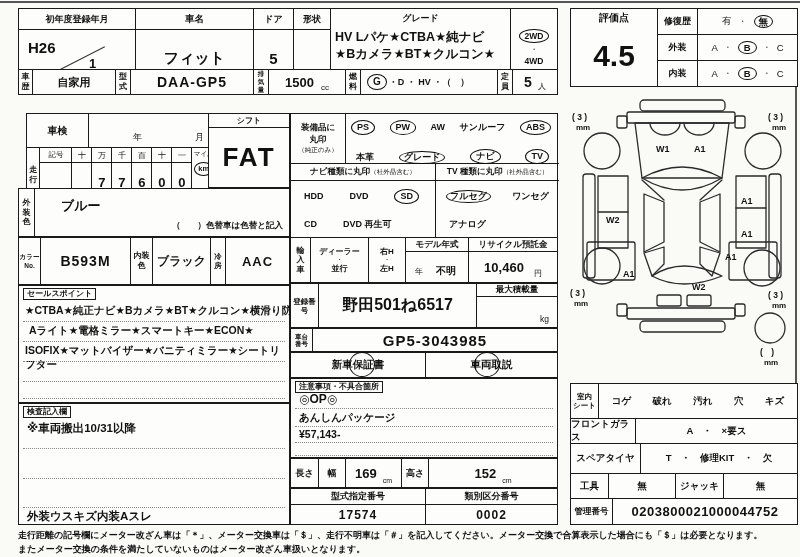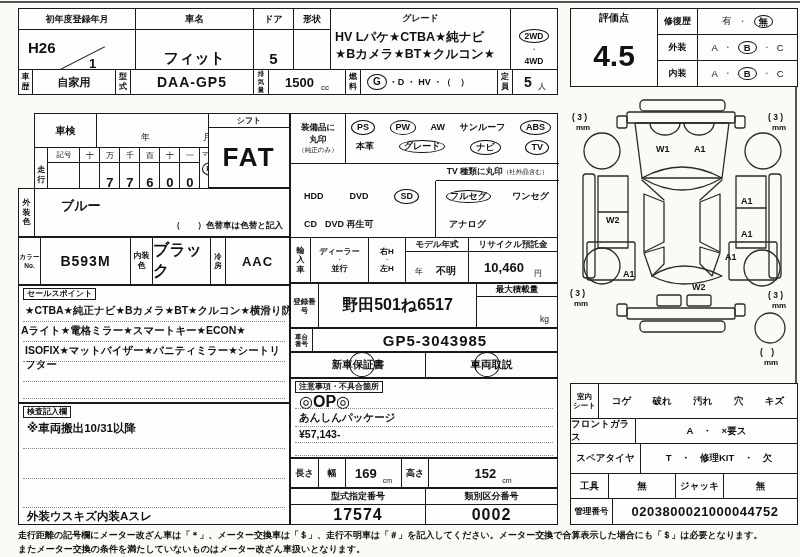--- a/index.html
+++ b/index.html
@@ -14,21 +14,21 @@
 .br{border-right:1px solid #1a1a1a}
 .bb{border-bottom:1px solid #1a1a1a}
 .bold{font-weight:700}
 .sb{font-weight:600}
 .vlab{display:flex;align-items:center;justify-content:center;text-align:center;word-break:break-all;font-size:8px;line-height:1.2;font-weight:700;padding:0 2px}
 .circ{border:1.5px solid #0d0d0d;border-radius:50%;display:inline-flex;align-items:center;justify-content:center;padding:2px 5px;line-height:1}
 .tab{position:absolute;border:1px solid #1a1a1a;font-size:8px;line-height:1.3;padding:0 3px;font-weight:700;background:transparent;z-index:2}
 .dotl{position:absolute;border-top:1.3px dotted #8a8a8a;left:4px;right:4px}
 .f65{font-size:6.5px}.f7{font-size:7px}.f75{font-size:7.5px}.f8{font-size:8px}.f85{font-size:8.5px}
 .f9{font-size:9px}.f95{font-size:9.5px}.f10{font-size:10px}.f105{font-size:10.5px}.f11{font-size:11px}
-.f115{font-size:11.5px}.f12{font-size:16px}.f125{font-size:12.5px}.f13{font-size:13px}.f14{font-size:14px}
+.f115{font-size:11.5px}.f12{font-size:12px}.f125{font-size:12.5px}.f13{font-size:13px}.f14{font-size:14px}
 .f15{font-size:15px}.f16{font-size:16px}.f26{font-size:26px}.f30{font-size:30px}
 svg text{font-family:"Liberation Sans","DejaVu Sans",sans-serif;font-weight:700;fill:#111}
 svg .ln{fill:none;stroke:#2a2a2a;stroke-width:1.3;stroke-linejoin:round;stroke-linecap:round}
 </style>
 </head>
 <body>
 
 <div id="sheet">
   <div class="ab" style="left:0;top:1px;width:800px;height:2px;background:#555"></div>
   <div class="ab" style="left:795px;top:85px;width:1.5px;height:300px;background:#555"></div>
@@ -84,21 +84,21 @@
       <span class="circ bold f10">G</span>
       <span class="sb f9" style="margin-left:2px">・D ・ HV ・（　）</span>
     </div>
     <div class="vlab br" style="width:15px">定員</div>
     <div class="cc" style="width:44px">
       <span class="bold f14">5</span>
       <span class="f8" style="align-self:flex-end;padding:0 0 2px 6px">人</span>
     </div>
   </div>
 
-  <div class="ab bx fc" style="left:34px;top:113px;width:190px;height:89px">
+  <div class="ab bx fc" style="left:26px;top:113px;width:190px;height:89px">
     <div class="f bb" style="height:34px">
       <div class="cc bold f10 br" style="width:62px">車検</div>
       <div style="position:relative;flex:1">
         <span class="ab f9" style="left:44px;bottom:3px">年</span>
         <span class="ab f9" style="left:106px;bottom:3px">月</span>
       </div>
     </div>
     <div class="f" style="flex:1">
       <div class="vlab br" style="width:14px">走行</div>
       <div class="fc" style="width:152px">
@@ -140,38 +140,42 @@
       <span class="f65">（純正のみ）</span>
     </div>
     <div class="ab bb" style="left:55px;top:0;width:213px;height:50px">
       <div class="f" style="height:26px;align-items:center;justify-content:space-between;padding:0 8px 0 5px">
         <span class="circ bold f9">PS</span>
         <span class="circ bold f9">PW</span>
         <span class="bold f9">AW</span>
         <span class="bold f9">サンルーフ</span>
         <span class="circ bold f9">ABS</span>
       </div>
-      <div class="f" style="height:24px;align-items:flex-start;justify-content:space-between;padding:0 10px">
+      <div class="f" style="height:24px;align-items:flex-end;justify-content:space-between;padding:0 10px">
         <span class="bold f9">本革</span>
         <span class="circ bold f9" style="padding:1px 4px">グレード</span>
         <span class="circ bold f9">ナビ</span>
         <span class="circ bold f9">TV</span>
       </div>
+    </div>
+    <div class="ab cc br bb" style="left:0;top:50px;width:145px;height:17px">
+      <span class="bold f85">ナビ種類に丸印</span>
+      <span class="f65">（社外品含む）</span>
     </div>
     <div class="ab cc bb" style="left:145px;top:50px;width:123px;height:17px">
       <span class="bold f85">TV 種類に丸印</span>
       <span class="f65">（社外品含む）</span>
     </div>
     <div class="ab br" style="left:0;top:67px;width:145px;height:60px">
       <div class="f" style="height:30px;align-items:center;justify-content:space-between;padding:0 16px 0 13px">
         <span class="sb f9">HDD</span>
         <span class="sb f9">DVD</span>
         <span class="circ sb f9">SD</span>
       </div>
-      <div class="f" style="height:26px;align-items:center;gap:8px;padding-left:13px">
+      <div class="f" style="height:26px;align-items:center;gap:26px;padding-left:13px">
         <span class="sb f9">CD</span>
         <span class="sb f9">DVD 再生可</span>
       </div>
     </div>
     <div class="ab" style="left:145px;top:67px;width:123px;height:60px">
       <div class="f" style="height:30px;align-items:center;justify-content:space-between;padding:0 10px">
         <span class="circ sb f9" style="padding:1px 3px">フルセグ</span>
         <span class="sb f9">ワンセグ</span>
       </div>
       <div class="f" style="height:26px;align-items:center;padding-left:13px">
@@ -197,21 +201,21 @@
     <div class="vlab br" style="width:22px">内装色</div>
     <div class="cc bold f12 br" style="width:58px">ブラック</div>
     <div class="vlab br f75" style="width:15px">冷房</div>
     <div class="cc bold f13" style="flex:1;letter-spacing:1px">AAC</div>
   </div>
 
   <div class="ab bx" style="left:18px;top:285px;width:272px;height:118px">
     <span class="tab" style="left:4px;top:2px">セールスポイント</span>
     <div class="ab bold f105" style="left:6px;top:18px;white-space:nowrap">★CTBA★純正ナビ★Bカメラ★BT★クルコン★横滑り防止★</div>
     <div class="dotl" style="top:35px"></div>
-    <div class="ab bold f105" style="left:2px;top:38px">Aライト★電格ミラー★スマートキー★ECON★</div>
+    <div class="ab bold f105" style="left:10px;top:38px">Aライト★電格ミラー★スマートキー★ECON★</div>
     <div class="dotl" style="top:55px"></div>
     <div class="ab bold f105" style="left:6px;top:58px">ISOFIX★マットバイザー★バニティミラー★シートリフター</div>
     <div class="dotl" style="top:75px"></div>
     <div class="dotl" style="top:95px"></div>
     <div class="dotl" style="top:112px"></div>
   </div>
 
   <div class="ab bx" style="left:18px;top:403px;width:272px;height:122px">
     <span class="tab" style="left:4px;top:2px">検査記入欄</span>
     <div class="ab bold f115" style="left:8px;top:17px">※車両搬出10/31以降</div>

